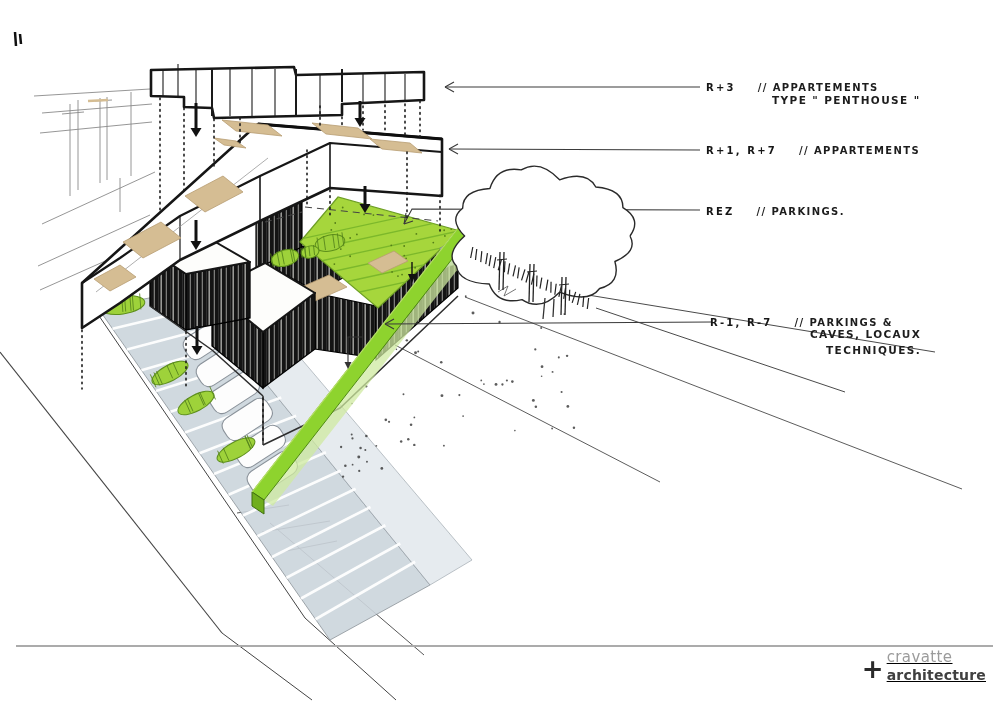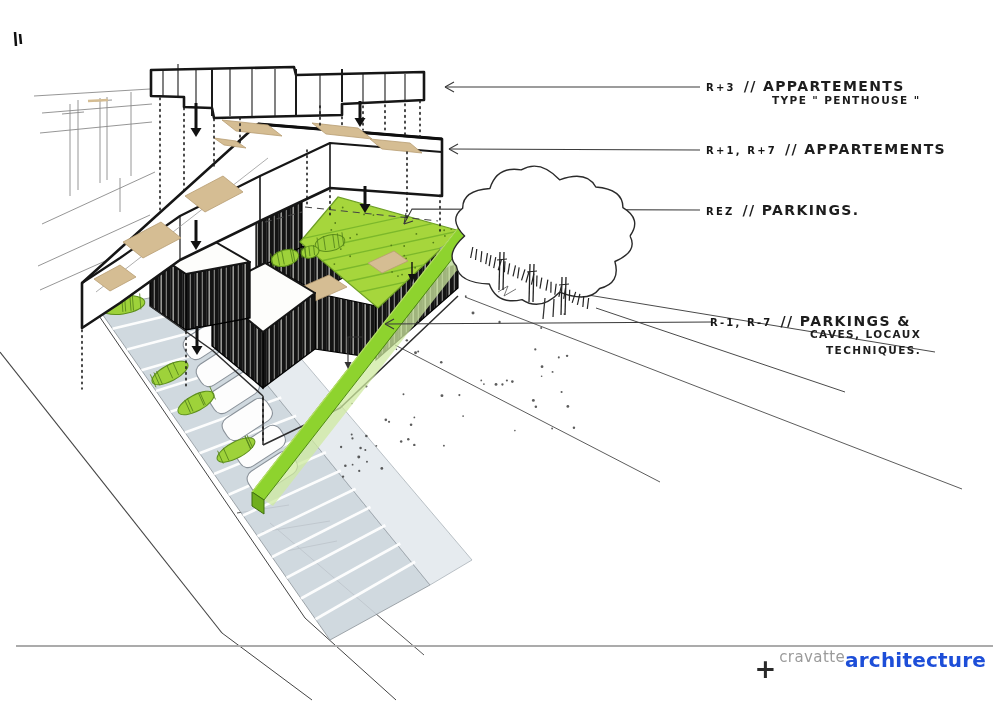--- a/index.html
+++ b/index.html
@@ -1,27 +1,27 @@
 <!DOCTYPE html>
 <html><head>
 <meta charset="utf-8">
 <style>
   html,body{margin:0;padding:0;background:#e8e8e8;}
   #page{position:relative;width:1000px;height:701px;background:#ffffff;overflow:hidden;
         font-family:"DejaVu Sans",sans-serif;}
   #page svg{position:absolute;left:0;top:0;}
   .lvl{position:absolute;color:#161616;white-space:nowrap;}
   .lvl .code{font-size:10px;font-weight:700;letter-spacing:2.2px;}
-  .lvl .desc{font-size:14px;font-weight:600;letter-spacing:1.4px;margin-left:8px;color:#1d1d1d;}
+  .lvl .desc{font-size:10px;font-weight:600;letter-spacing:1.4px;margin-left:22px;color:#1d1d1d;}
   .lvl .sub{position:absolute;font-size:10.5px;font-weight:600;letter-spacing:1.4px;color:#1d1d1d;}
   .logo{position:absolute;top:650px;right:14px;display:flex;align-items:flex-start;gap:3px;}
   .logo .plus{font-size:26px;font-weight:700;color:#2a2a2a;line-height:30px;margin-top:4px;}
-  .logo .lcol{display:flex;}
+  .logo .lcol{display:flex;flex-direction:column;text-decoration:underline;}
   .logo .l1{font-size:15px;color:#9b9b9b;line-height:15px;letter-spacing:.4px;}
-  .logo .l2{font-size:20px;color:#1d4ed8;font-weight:600;line-height:21px;letter-spacing:.2px;}
+  .logo .l2{font-size:14px;color:#404040;font-weight:600;line-height:21px;letter-spacing:.2px;}
 </style>
 </head>
 <body>
 
 <div id="page">
 
 <svg id="sk" width="1000" height="701" viewBox="0 0 1000 701">
   <defs>
     <pattern id="wallhatch" width="12" height="40" patternUnits="userSpaceOnUse">
       <rect width="12" height="40" fill="#141414"></rect>

